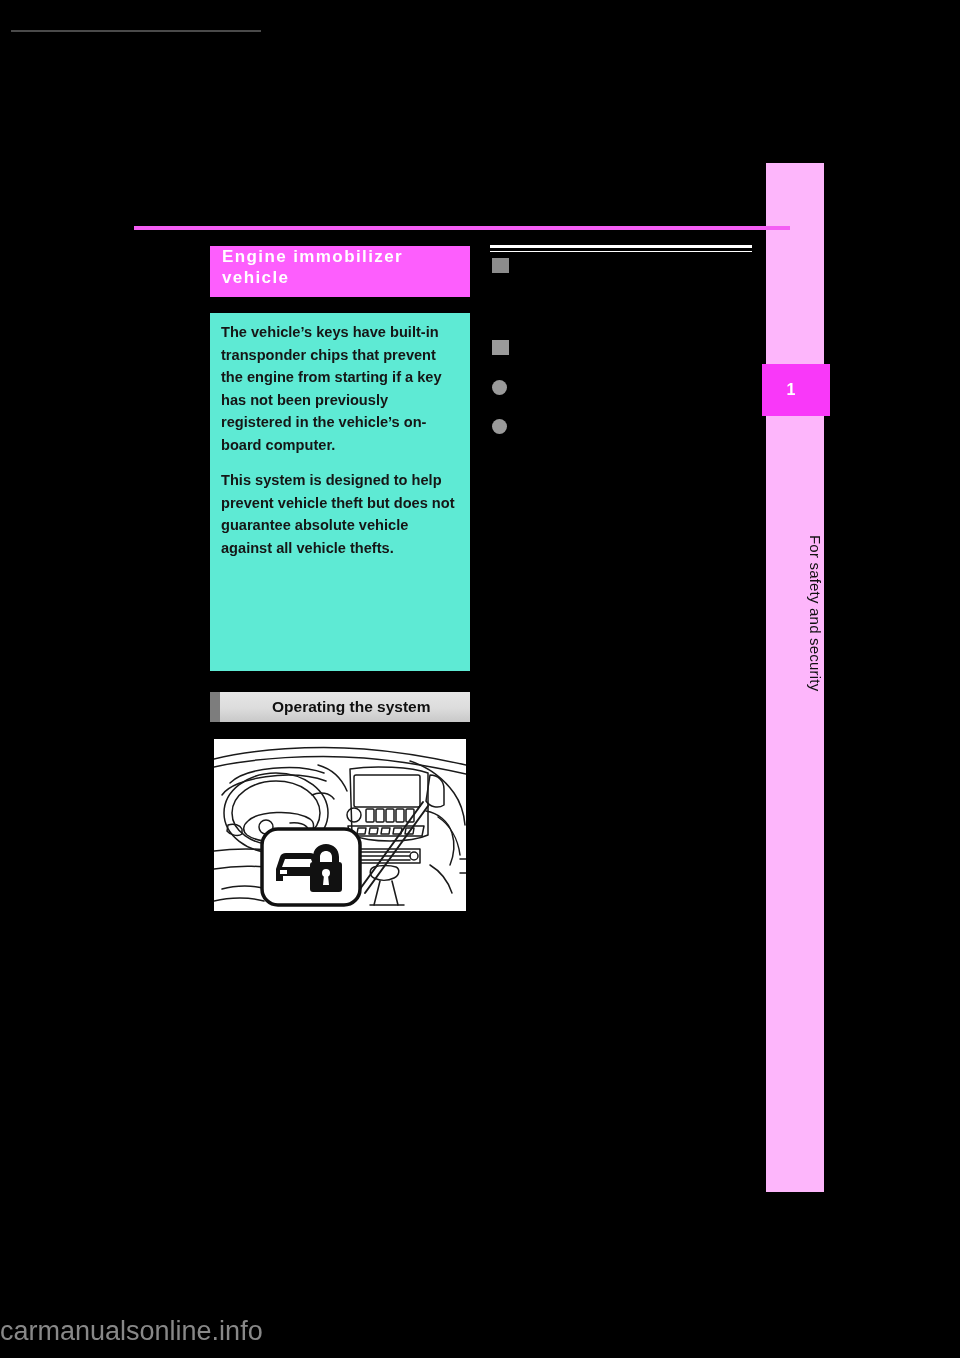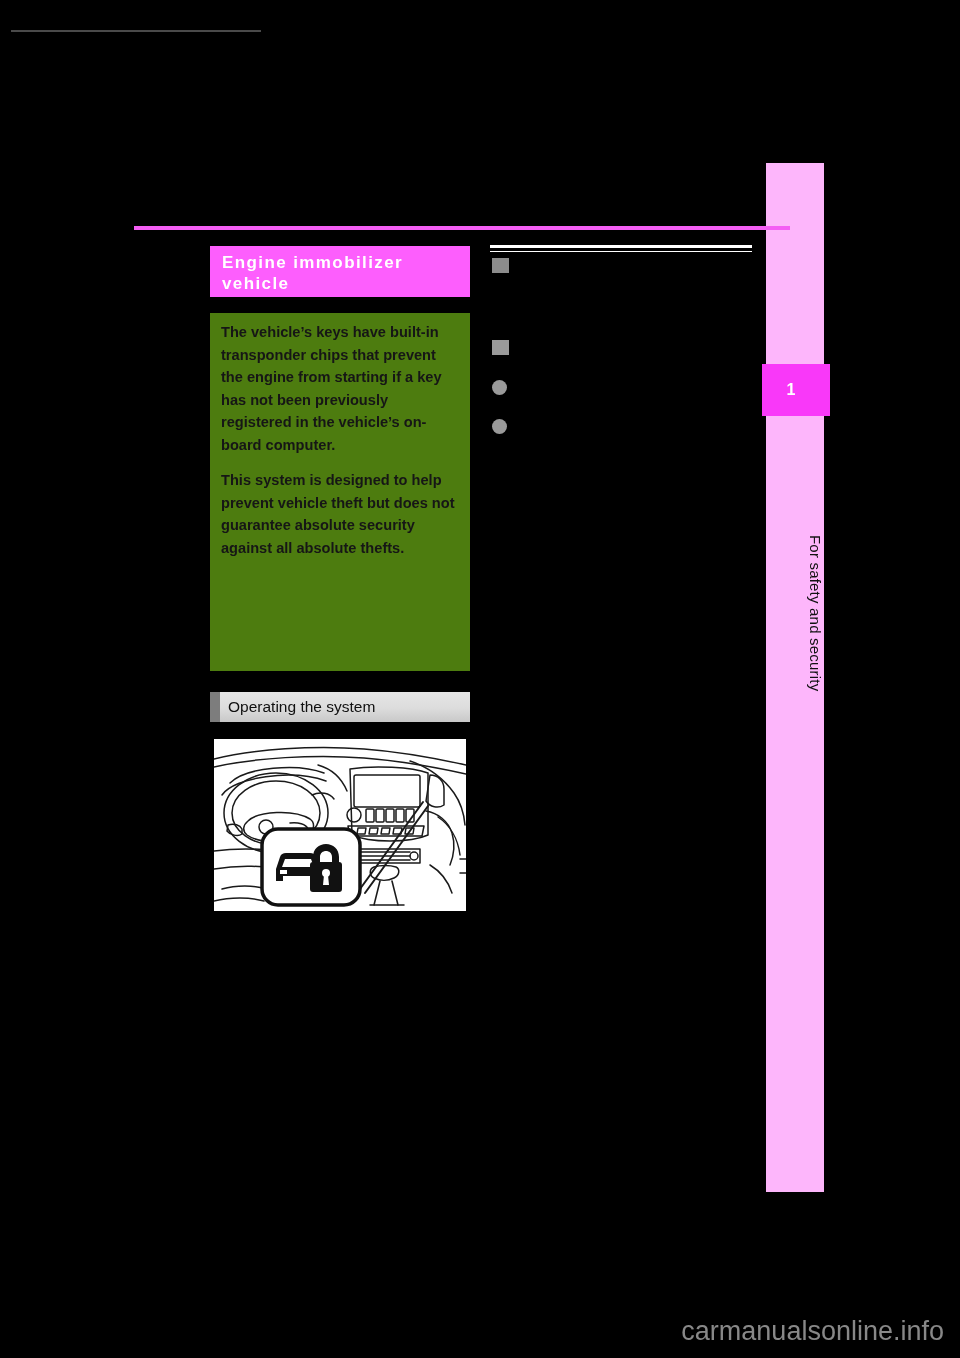--- a/index.html
+++ b/index.html
@@ -87,38 +87,38 @@
 
   
   #section-title-box {
     position: absolute;
     left: 210px;
     top: 246px;
     width: 260px;
     height: 51px;
     background: #fd5efd;
     box-sizing: border-box;
-    padding: 6px 0 0 12px;
+    padding: 0 0 0 12px;
   }
   #section-title-box .line {
     color: #ffffff;
     font-size: 17px;
     font-weight: bold;
     letter-spacing: 1.4px;
     line-height: 21px;
     font-family: "Liberation Sans", sans-serif;
   }
 
   #intro-box {
     position: absolute;
     left: 210px;
     top: 313px;
     width: 260px;
     height: 358px;
-    background: #4d7c0f;
+    background: #5eead4;
     box-sizing: border-box;
     padding: 8px 11px 8px 11px;
   }
   #intro-box p {
     margin: 0 0 13px 0;
     color: #161616;
     font-size: 14.6px;
     font-weight: bold;
     line-height: 22.5px;
     font-family: "Liberation Sans", sans-serif;
@@ -147,22 +147,23 @@
     height: 30px;
     background: linear-gradient(to bottom, #e6e6e6 0%, #dcdcdc 55%, #c8c8c8 100%);
     display: flex;
     align-items: center;
     padding-left: 8px;
     box-sizing: border-box;
   }
   #subhead-bar span {
     color: #101010;
     font-size: 15.5px;
-    font-weight: normal;
-    font-family: "Liberation Sans", sans-serif;
+    font-weight: bold;
+    font-family: "Liberation Sans", sans-serif;
+    margin-left: 44px;
   }
   #subhead-shadow {
     position: absolute;
     left: 11px;
     top: 30px;
     width: 250px;
     height: 2px;
     background: #4a4a4a;
   }
 
@@ -244,21 +245,21 @@
   #rc-item-1 { left: 492px; top: 338px; width: 258px; }
   #rc-item-2 { left: 492px; top: 378px; width: 258px; }
   #rc-item-3 { left: 492px; top: 417px; width: 258px; }
 
   
   #footer-watermark {
     position: absolute;
     left: 0;
     top: 1316px;
     width: 960px;
-    text-align: right;
+    text-align: left;
     padding-right: 16px;
     box-sizing: border-box;
     color: #888888;
     font-size: 27px;
     font-family: "Liberation Sans", sans-serif;
     letter-spacing: 0px;
   }
 </style>
 </head>
 <body>
@@ -272,21 +273,21 @@
 
   <div id="top-rule"></div>
 
   <div id="section-title-box">
     <div class="line">Engine immobilizer</div>
     <div class="line">vehicle</div>
   </div>
 
   <div id="intro-box">
     <p>The vehicle’s keys have built-in transponder chips that prevent the engine from starting if a key has not been previously registered in the vehicle’s on-board computer.</p>
-    <p>This system is designed to help prevent vehicle theft but does not guarantee absolute security against all absolute thefts.</p>
+    <p>This system is designed to help prevent vehicle theft but does not guarantee absolute vehicle against all vehicle thefts.</p>
   </div>
 
   <div id="subhead">
     <div id="subhead-tab"></div>
     <div id="subhead-bar">
       <span>Operating the system</span>
     </div>
   </div>
   <div id="subhead-shadow"></div>
 

